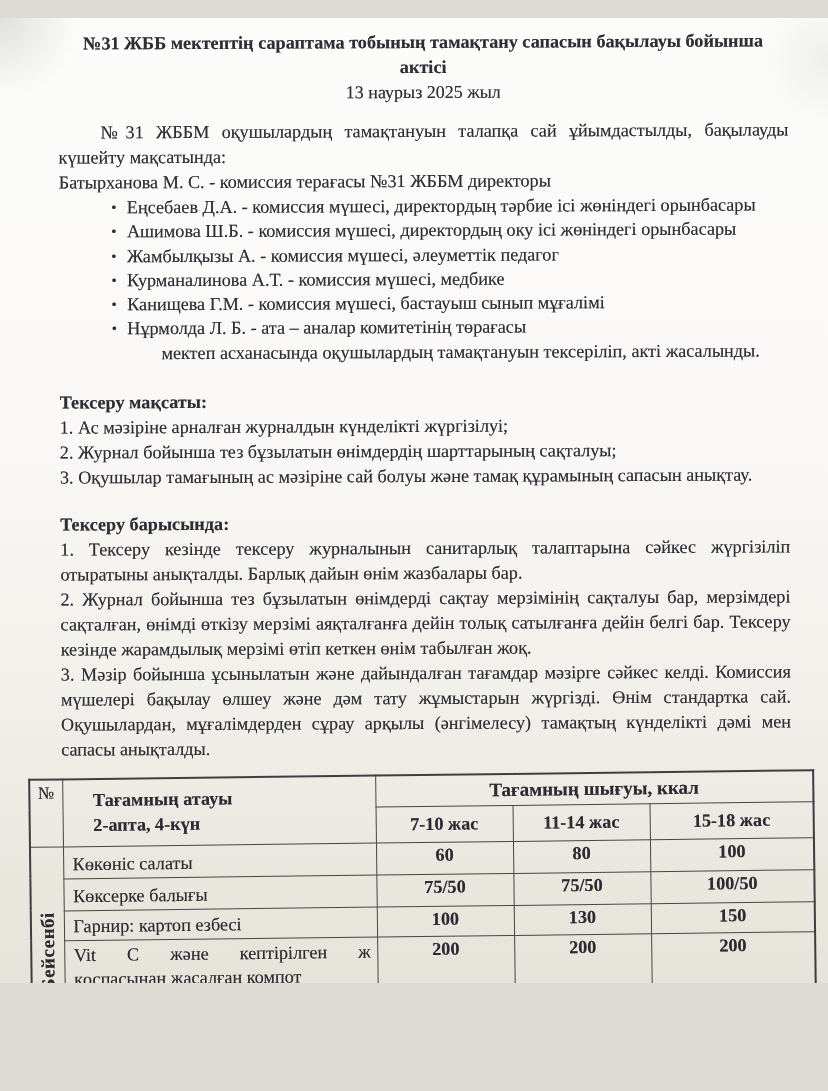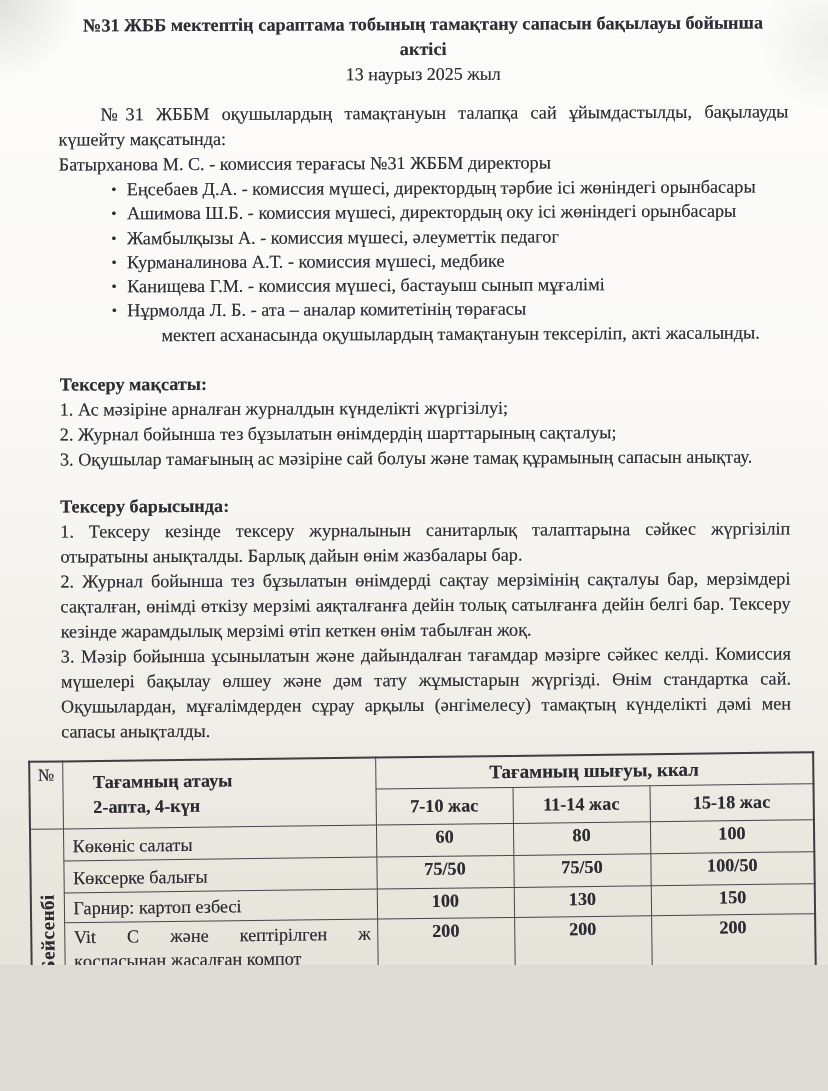--- a/index.html
+++ b/index.html
@@ -4,20 +4,21 @@
 <style>
   html,body { margin:0; padding:0; background:#dddbd3; }
   .page {
     position:relative; width:828px; height:965px; overflow:hidden;
     background:
       radial-gradient(circle at 0 0, rgba(110,110,105,0.20), rgba(110,110,105,0) 80px),
       radial-gradient(circle at 828px 40px, rgba(120,120,115,0.10), rgba(120,120,115,0) 70px),
       linear-gradient(180deg, #fcfcfb 0%, #f9f8f6 45%, #f1efe9 72%, #eae7df 88%, #e6e3da 100%);
     font-family:"Liberation Serif","DejaVu Serif",serif;
     color:#2e2e35;
+    margin-top:18px;
   }
   .doc {
     position:absolute; left:58px; right:40px; top:12px;
     transform:rotate(-0.25deg); transform-origin:50% 0;
     text-shadow:0 0 0.6px rgba(46,46,53,0.55);
   }
   .title { text-align:center; font-weight:bold; font-size:18.2px; line-height:25px; }
   .date  { text-align:center; font-size:18px; line-height:25px; }
   .para  { font-size:18.2px; line-height:25px; text-align:justify; margin:0; }
   .intro { margin-top:14px; text-indent:42px; }

